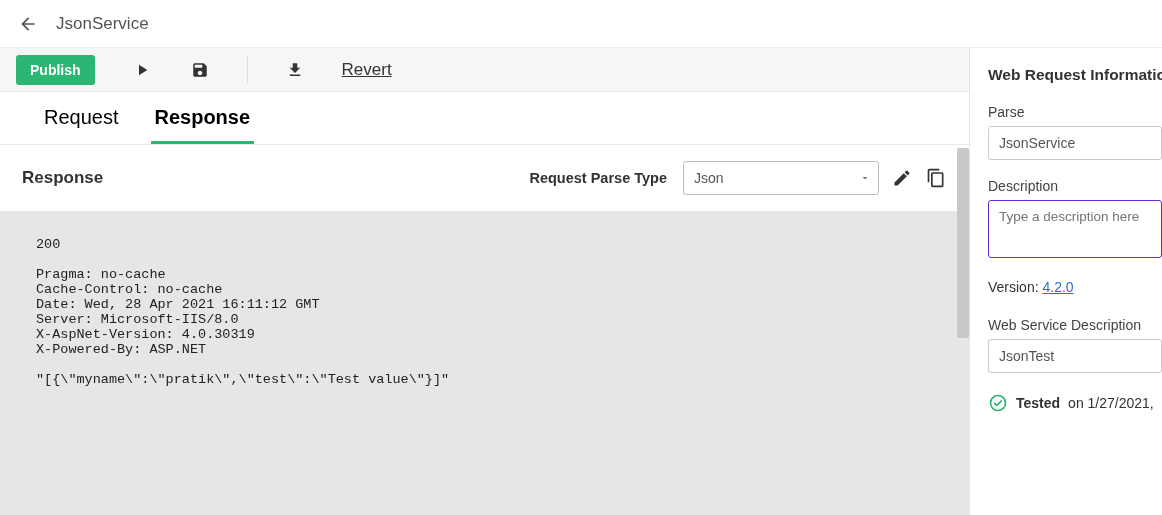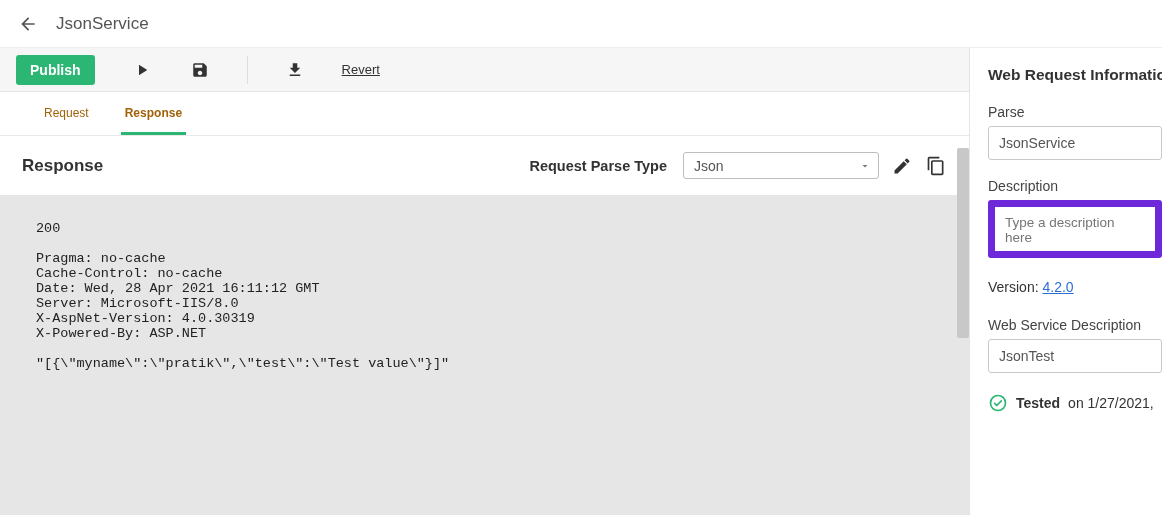--- a/index.html
+++ b/index.html
@@ -11,41 +11,41 @@
   .top-title { font-size:17px; color:#555; }
 
   .layout { display:flex; height:calc(515px - 48px); }
   .main { flex:1; min-width:0; position:relative; display:flex; flex-direction:column; border-right:1px solid #e5e5e5; }
   .side { width:192px; padding:18px 0 18px 18px; overflow:hidden; }
 
   .toolbar { height:44px; background:#f6f6f6; border-bottom:1px solid #e5e5e5; display:flex; align-items:center; padding:0 16px; gap:36px; }
   .publish-btn { background:#2bb673; color:#fff; border:none; border-radius:3px; padding:7px 14px; font-size:14px; font-weight:600; cursor:pointer; }
   .icon-btn { width:22px; height:22px; display:flex; align-items:center; justify-content:center; cursor:pointer; color:#333; }
   .tb-sep { width:1px; height:28px; background:#ddd; }
-  .revert { text-decoration:underline; cursor:pointer; color:#333; font-size:13px; }
+  .revert { text-decoration:underline; cursor:pointer; color:#333; font-size:17px; }
 
   .tabs { display:flex; gap:28px; padding:0 40px; border-bottom:1px solid #e9e9e9; }
-  .tab { padding:14px 4px 12px; font-size:12px; color:#a16207; cursor:pointer; border-bottom:3px solid transparent; }
+  .tab { padding:14px 4px 12px; font-size:20px; color:#000000; cursor:pointer; border-bottom:3px solid transparent; }
   .tab.active { border-bottom-color:#2bb673; font-weight:600; }
 
   .panel-header { display:flex; align-items:center; padding:16px 22px; gap:12px; }
   .panel-title { font-size:17px; font-weight:700; flex:1; }
   .rpt-label { font-size:14.5px; font-weight:700; margin-right:4px; }
   .select-wrap { position:relative; }
-  .select { width:196px; height:27px; border:1px solid #bdbdbd; border-radius:3px; padding:0 28px 0 10px; background:#fff; font-size:14px; color:#555; display:flex; align-items:center; cursor:pointer; }
+  .select { width:196px; height:34px; border:1px solid #bdbdbd; border-radius:3px; padding:0 28px 0 10px; background:#fff; font-size:14px; color:#555; display:flex; align-items:center; cursor:pointer; }
   .select-caret { position:absolute; right:8px; top:50%; transform:translateY(-50%); pointer-events:none; color:#777; }
 
   .response-body { background:#e6e6e6; padding:26px 36px; font-family:"Courier New", monospace; font-size:13.5px; color:#222; white-space:pre; flex:1; overflow:auto; }
 
   .vscroll { position:absolute; top:100px; right:0; width:12px; height:190px; background:#c8c8c8; border-radius:2px; }
 
   .side-title { font-size:15.5px; font-weight:600; margin-bottom:20px; white-space:nowrap; }
   .side-label { font-size:14px; color:#444; margin-bottom:6px; }
   .side-input { width:100%; height:34px; border:1px solid #c9c9c9; border-radius:3px; padding:0 10px; font-size:14px; color:#555; margin-bottom:18px; }
-  .side-textarea { width:100%; height:58px; border:7px solid #6d28d9; border-radius:3px; padding:8px 10px; font-size:13.5px; color:#888; margin-bottom:18px; resize:none; font-family:inherit; }
+  .side-textarea { width:100%; height:58px; border:1px solid #6d28d9; border-radius:3px; padding:8px 10px; font-size:13.5px; color:#888; margin-bottom:18px; resize:none; font-family:inherit; }
   .version-row { font-size:14px; margin-bottom:22px; }
   .version-row a { color:#2a6fd6; text-decoration:underline; cursor:pointer; }
   .tested-row { display:flex; align-items:center; gap:8px; font-size:14px; margin-top:2px; white-space:nowrap; }
   .tested-row .ok { color:#2bb673; }
   svg { display:block; }
 </style>
 </head>
 <body>
 
 <div class="topbar">

